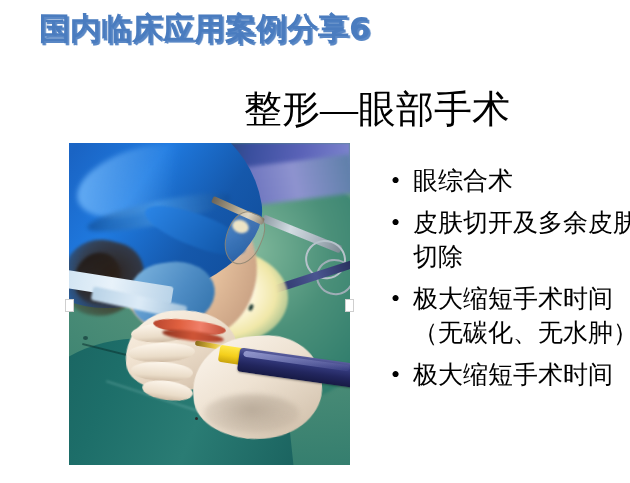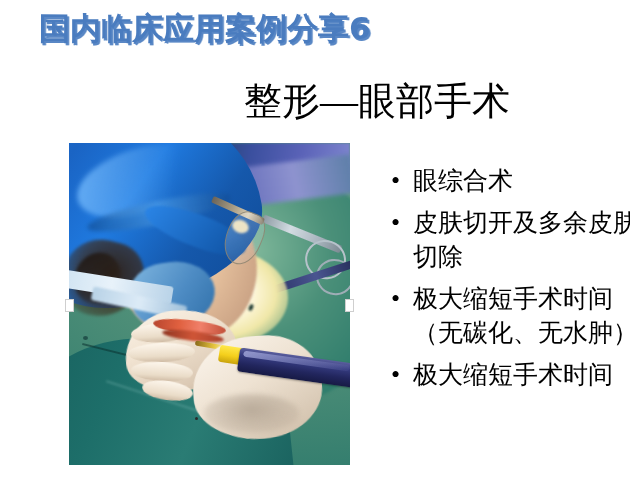--- a/index.html
+++ b/index.html
@@ -39,21 +39,21 @@
     paint-order: stroke fill;
     text-shadow:
        1.6px 1.6px 0 rgba(74,124,191,0.85),
        2.2px 2.2px 0 rgba(74,124,191,0.45);
   }
 
   
   #slide-title {
     position: absolute;
     left: 170px;
-    top: 78px;
+    top: 86px;
     width: 350px;
     text-align: center;
     font-size: 38px;
     line-height: 46px;
     color: #000000;
     white-space: nowrap;
     font-family: "Liberation Serif", "DejaVu Serif", serif;
   }
 
   

